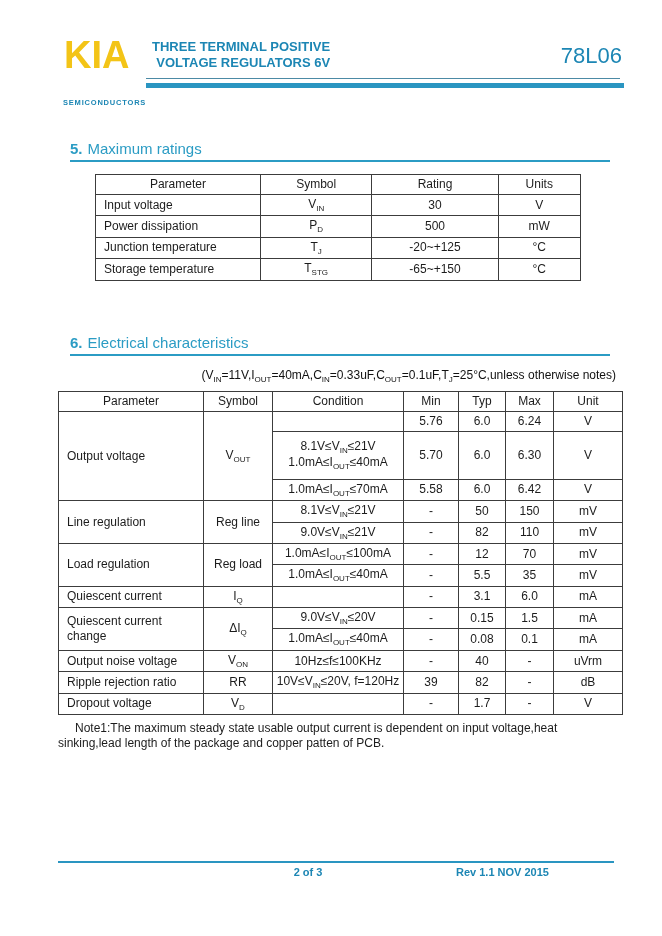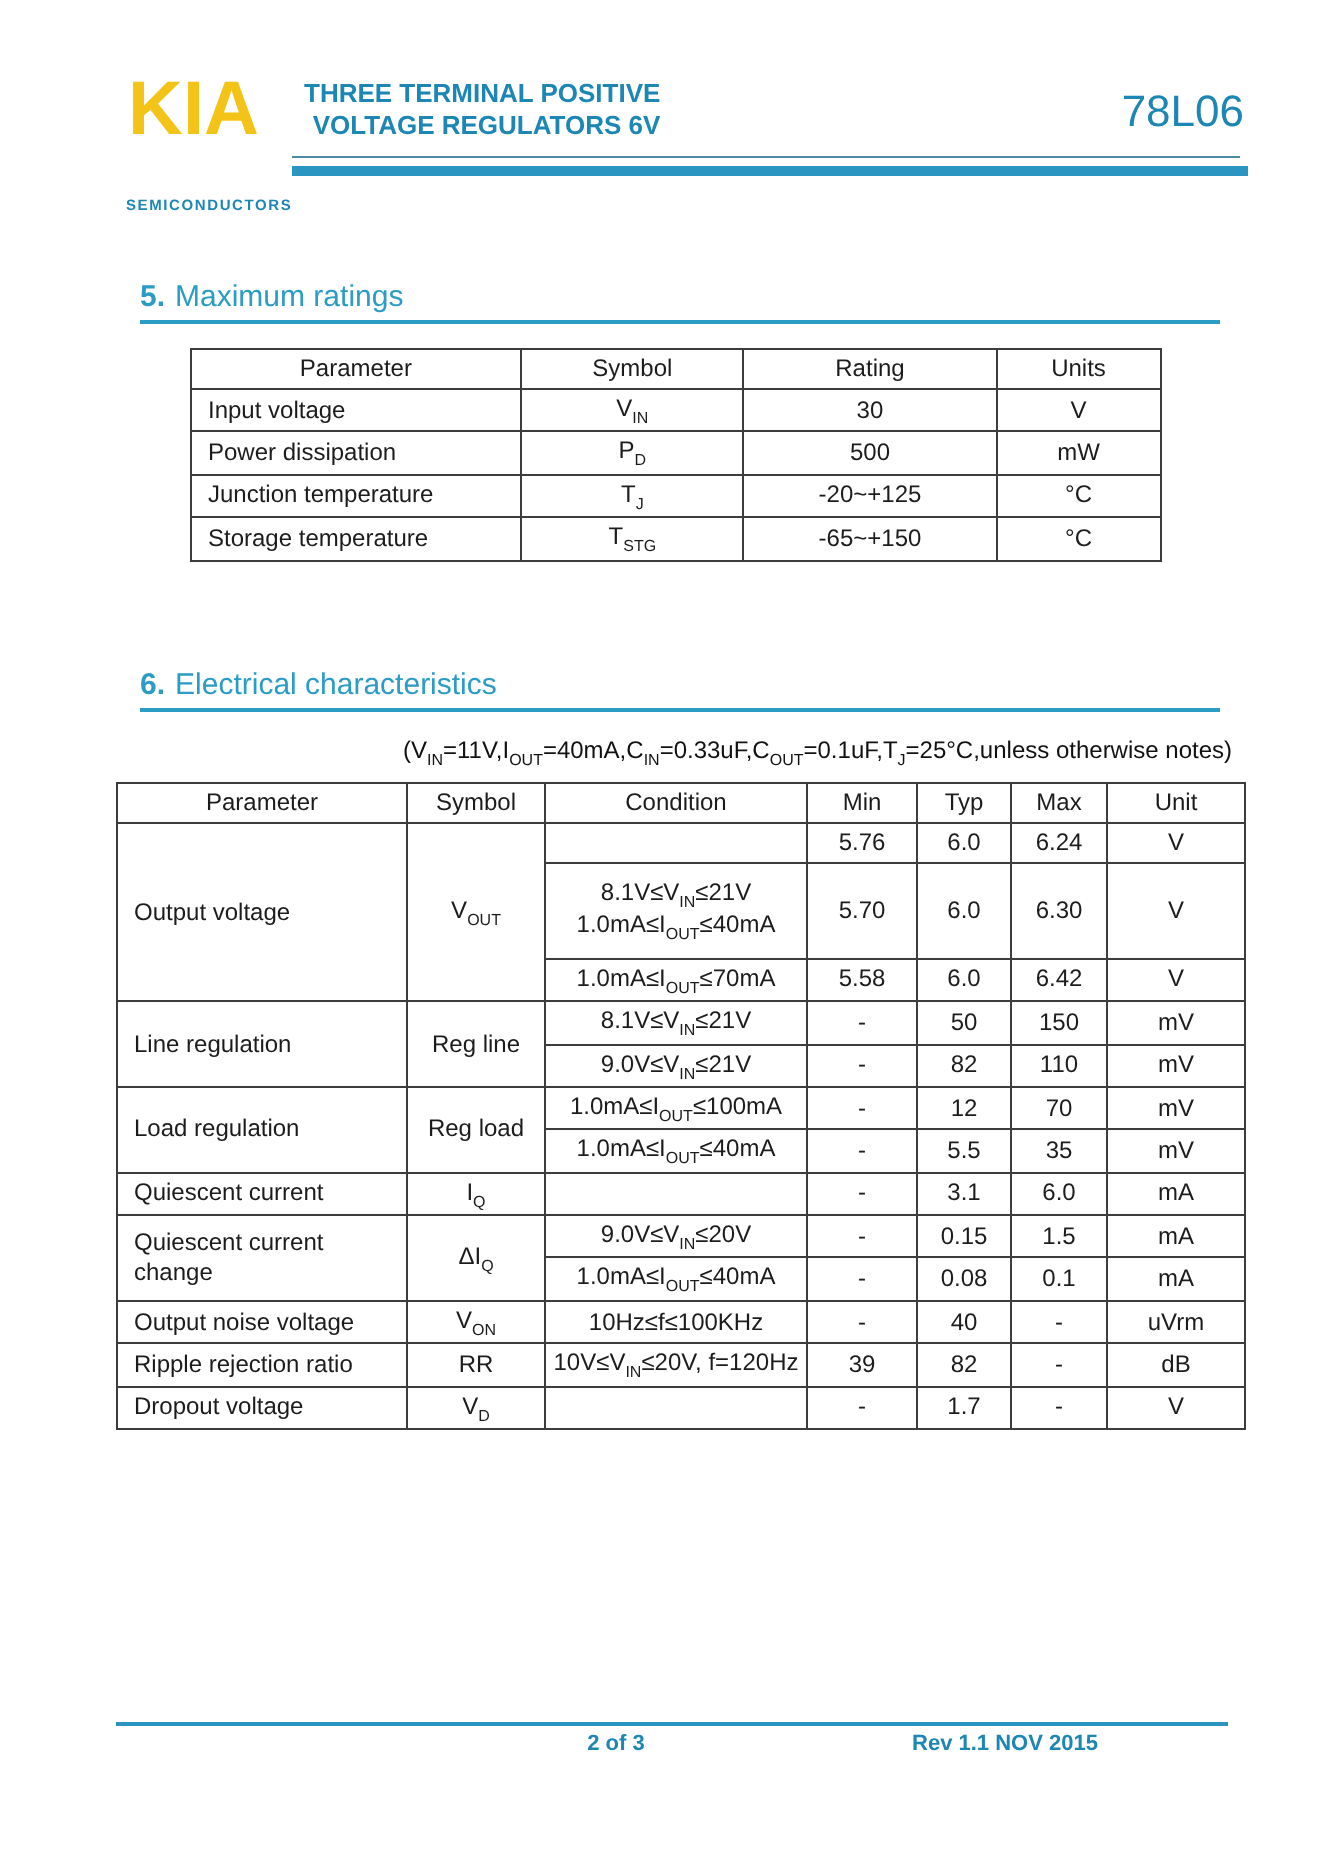--- a/index.html
+++ b/index.html
@@ -250,20 +250,21 @@
               <td class="param">Dropout voltage</td>
               <td>V<sub>D</sub></td>
               <td></td>
               <td>-</td>
               <td>1.7</td>
               <td>-</td>
               <td>V</td>
             </tr>
           </tbody>
       </table>
+      <p class="note">Note1:The maximum steady state usable output current is dependent on input voltage,heat sinking,lead length of the package and copper patten of PCB.</p>
     </section>
 
   </main>
 
   <div class="ftr-line"></div>
   <div class="ftr-page">2 of 3</div>
   <div class="ftr-rev">Rev 1.1 NOV 2015</div>
 
 </div>
 

